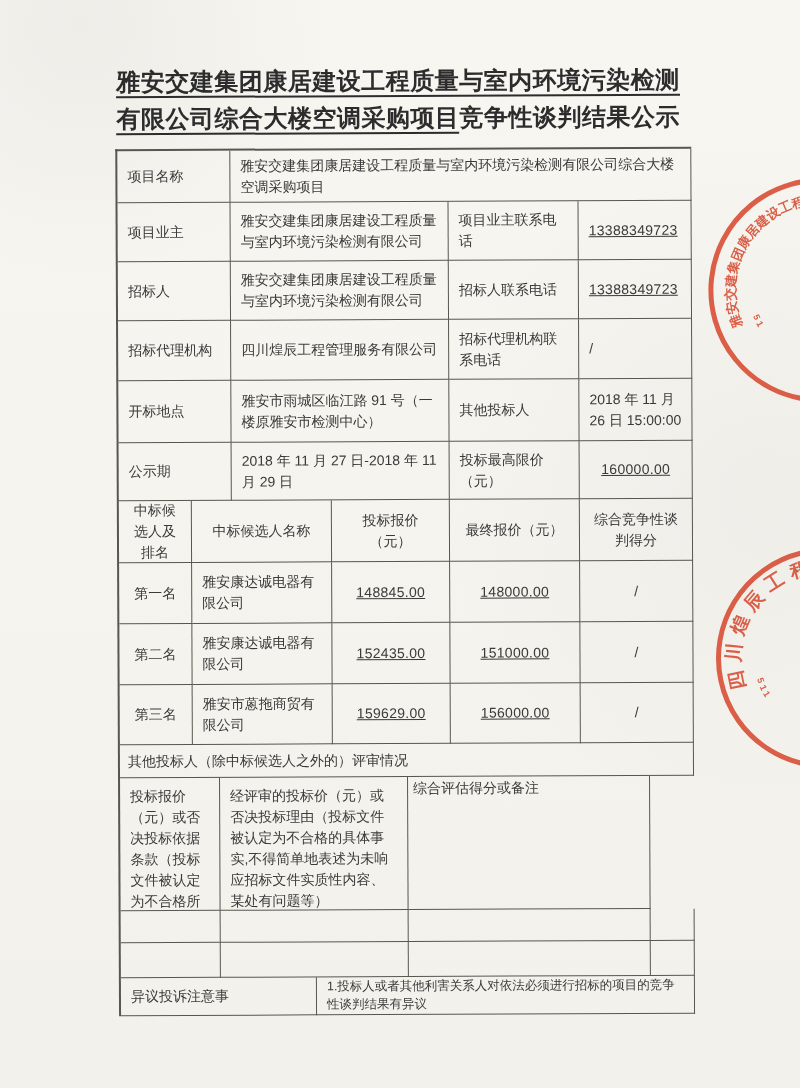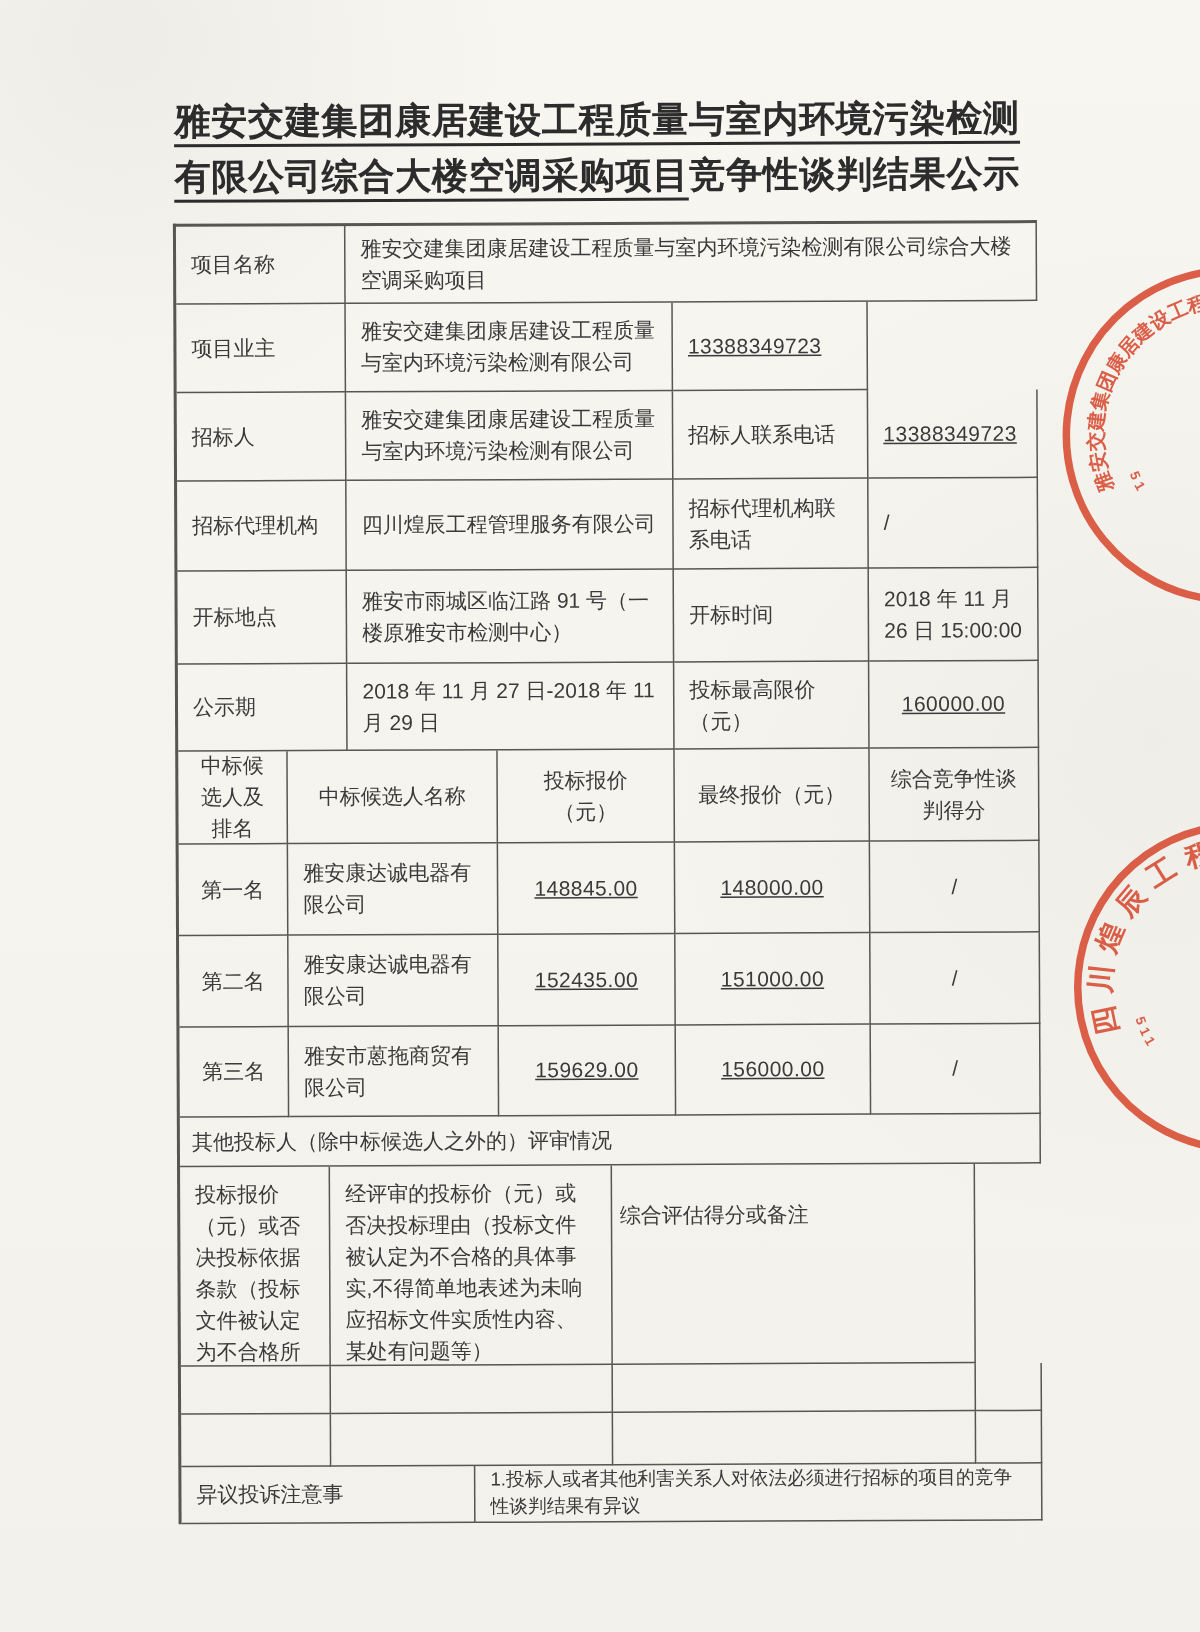--- a/index.html
+++ b/index.html
@@ -49,21 +49,21 @@
     display:flex;align-items:center;
     padding:3px 10px;
     line-height:1.5;
     box-sizing:border-box;
     overflow:hidden;
   }
   .center{justify-content:center;text-align:center;}
   .top{align-items:flex-start;padding-top:8px;}
   .num{letter-spacing:0.3px;text-decoration:underline;}
   .small-text{font-size:12.5px;line-height:1.4;}
-  .narrow{padding:22px 5px;line-height:1.6;}
+  .narrow{padding:0 5px;line-height:1.6;}
   
   .seal{position:absolute;opacity:0.88;}
   .seal svg{display:block;}
   .seal-text{fill:#d84a31;font-family:"Liberation Sans","DejaVu Sans",sans-serif;font-weight:bold;}
 </style>
 </head>
 <body>
 
 <div class="page">
   <div class="sheet">
@@ -76,41 +76,42 @@
     <div class="doc-table">
 
       <div class="row ga" style="height:52px">
         <div class="cell">项目名称</div>
         <div class="cell" style="grid-column:2/5">雅安交建集团康居建设工程质量与室内环境污染检测有限公司综合大楼空调采购项目</div>
       </div>
 
       <div class="row ga" style="height:59px">
         <div class="cell">项目业主</div>
         <div class="cell">雅安交建集团康居建设工程质量与室内环境污染检测有限公司</div>
+        <div class="cell">项目业主联系电话</div>
         <div class="cell num">13388349723</div>
       </div>
 
       <div class="row ga" style="height:59px">
         <div class="cell">招标人</div>
         <div class="cell">雅安交建集团康居建设工程质量与室内环境污染检测有限公司</div>
         <div class="cell">招标人联系电话</div>
         <div class="cell num">13388349723</div>
       </div>
 
       <div class="row ga" style="height:60px">
         <div class="cell">招标代理机构</div>
         <div class="cell">四川煌辰工程管理服务有限公司</div>
         <div class="cell">招标代理机构联系电话</div>
         <div class="cell">/</div>
       </div>
 
       <div class="row ga" style="height:62px">
         <div class="cell">开标地点</div>
         <div class="cell">雅安市雨城区临江路 91 号（一楼原雅安市检测中心）</div>
-        <div class="cell">开标时间</div>
+        <div class="cell">其他投标人</div>
         <div class="cell">2018 年 11 月 26 日 15:00:00</div>
       </div>
 
       <div class="row ga" style="height:58px">
         <div class="cell">公示期</div>
         <div class="cell">2018 年 11 月 27 日-2018 年 11 月 29 日</div>
         <div class="cell">投标最高限价（元）</div>
         <div class="cell num" style="justify-content:center">160000.00</div>
       </div>
 

